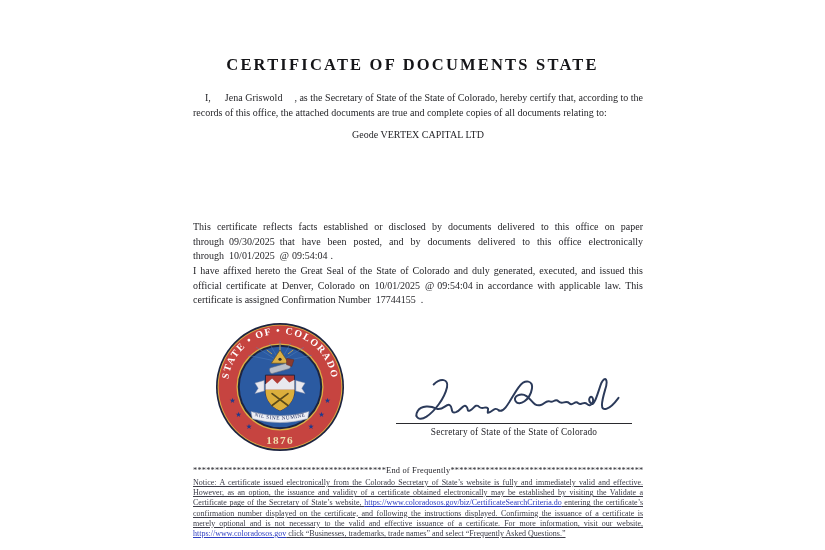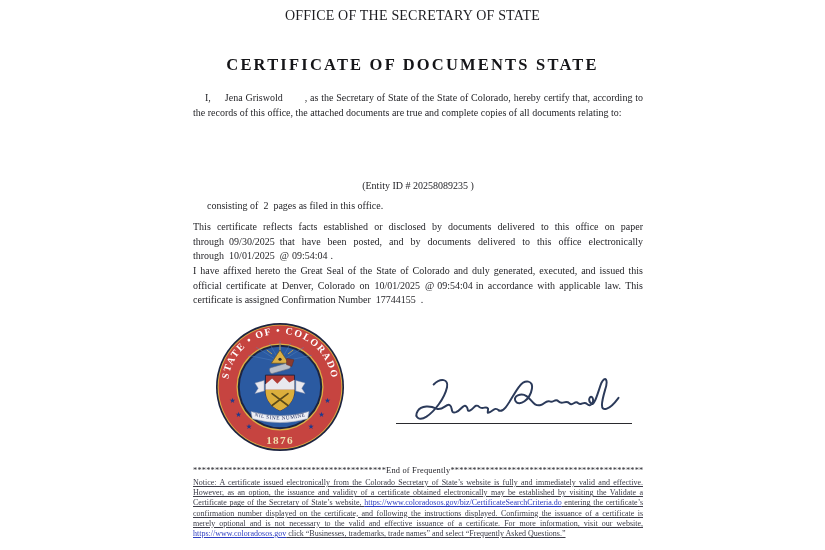--- a/index.html
+++ b/index.html
@@ -20,21 +20,21 @@
   .p-center { text-align: center; }
 
   .p1 { top: 91px; text-indent: 12px; }
   .entity-name { top: 128px; }
   .entity-type { top: 153px; }
   .entity-id { top: 179px; }
   .consisting { top: 199px; padding-left: 14px; }
   .p2 { top: 220px; font-family: Liberation Serif, serif; }
   .p3 { top: 264px; }
 
-  .name-gap { margin: 0 22px 0 14px; }
+  .name-gap { margin: 0 12px 0 14px; }
   .gap { margin: 0 5px; }
   .gap-sm { margin: 0 3px; }
 
   .seal-wrap { position: absolute; left: 214px; top: 321px; width: 132px; height: 132px; }
   .seal-wrap svg { width: 100%; height: 100%; display: block; }
 
   .sig-block { position: absolute; left: 396px; top: 372px; width: 236px; }
   .sig-svg { width: 230px; height: 50px; display: block; margin: 0 auto; }
   .sig-line { border-top: 1.2px solid #2a2a2e; width: 100%; margin-top: 1px; }
   .sig-label { text-align: center; font-size: 9.3px; color: #222228; margin-top: 3px; letter-spacing: .2px; }
@@ -46,32 +46,30 @@
     text-align: justify; color: #3c3c48; }
   .notice .seg { text-decoration: underline; text-decoration-thickness: from-font; }
   .notice .lnk { color: #2d3dc0; text-decoration: underline; cursor: pointer; }
 </style>
 </head>
 <body>
 
 <div class="page">
 
   <div class="doc-header">
-    <div>OFFICE OF THE SECRETARY OF STATE</div>
   </div>
 
   <div class="doc-title">CERTIFICATE OF DOCUMENTS STATE</div>
 
   <div class="col p-just p1"><span>I,</span><span class="name-gap">Jena Griswold</span><span>, as the Secretary of State of the State of Colorado, hereby certify that, according to the records of this office, the attached documents are true and complete copies of all documents relating to:</span></div>
 
+  <div class="col p-center entity-name">Geode VERTEX CAPITAL LTD</div>
 
 
-  <div class="col p-center entity-id">(Entity ID # 20258089235 )</div>
 
-  <div class="col consisting"><span>consisting of</span><span class="gap">2</span><span>pages as filed in this office.</span></div>
 
   <div class="col p-just p2"><span>This certificate reflects facts established or disclosed by documents delivered to this office on paper through</span><span class="gap">09/30/2025</span><span>that have been posted, and by documents delivered to this office electronically through</span><span class="gap">10/01/2025</span><span>@</span><span class="gap-sm">09:54:04</span><span>.</span></div>
 
   <div class="col p-just p3"><span>I have affixed hereto the Great Seal of the State of Colorado and duly generated, executed, and issued this official certificate at Denver, Colorado on</span><span class="gap">10/01/2025</span><span>@</span><span class="gap-sm">09:54:04</span><span>in accordance with applicable law. This certificate is assigned Confirmation Number</span><span class="gap">17744155</span><span>.</span></div>
 
   <div class="seal-wrap">
     <svg viewBox="0 0 200 200">
 
       <circle cx="100" cy="100" r="97" fill="#1c2340"></circle>
       <circle cx="100" cy="100" r="94.5" fill="#dcb045"></circle>
@@ -152,20 +150,21 @@
                  C40,44 44,35 48,37 C52,39 48,47 55,45 C61,43 63,35 67,39 C69,41 67,45 71,43
                  C75,41 77,35 81,39 C85,43 89,37 91,41 C91,45 89,47 93,45 C97,43 99,39 103,43"></path>
         <path d="M103,43 C110,47 118,26 126,16 C132,8 142,9 140,19 C138,31 126,39 122,33
                  C118,27 128,23 134,27 C140,31 142,39 150,37 C154,36 156,31 160,33
                  C164,35 166,29 170,33 C174,37 178,31 182,35 C186,39 188,31 192,35
                  C196,38 198,32 202,36 C206,40 210,33 208,29 C206,25 202,31 206,35
                  C210,40 214,22 218,12 C222,4 226,8 222,20 C218,34 216,44 224,41 C230,39 234,33 237,29"></path>
       </g>
     </svg>
     <div class="sig-line"></div>
+    <div class="sig-label">Secretary of State of the State of Colorado</div>
   </div>
 
   <div class="footer">
     <div class="end-line"><span>********************************************</span><span>End of Frequently</span><span>********************************************</span></div>
     <div class="notice"><span class="seg">Notice: A certificate issued electronically from the Colorado Secretary of State’s website is fully and immediately valid and effective. However, as an option, the issuance and validity of a certificate obtained electronically may be established by visiting the Validate a Certificate page of the Secretary of State’s website, </span><a class="lnk">https://www.coloradosos.gov/biz/CertificateSearchCriteria.do</a><span class="seg"> entering the certificate’s confirmation number displayed on the certificate, and following the instructions displayed. Confirming the issuance of a certificate is merely optional and is not necessary to the valid and effective issuance of a certificate. For more information, visit our website, </span><a class="lnk">https://www.coloradosos.gov</a><span class="seg"> click “Businesses, trademarks, trade names” and select “Frequently Asked Questions.”</span></div>
   </div>
 
 </div>
 
 </body></html>

